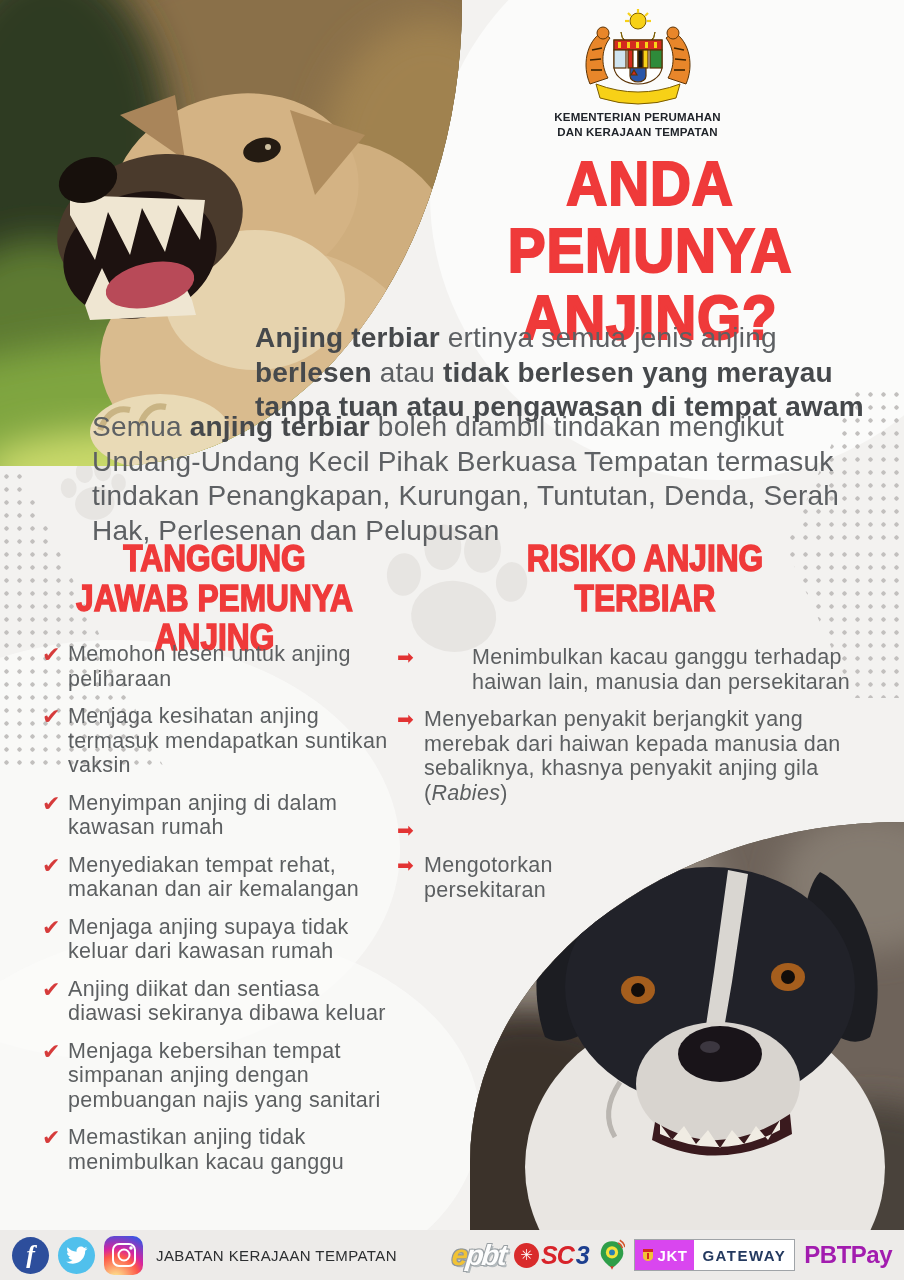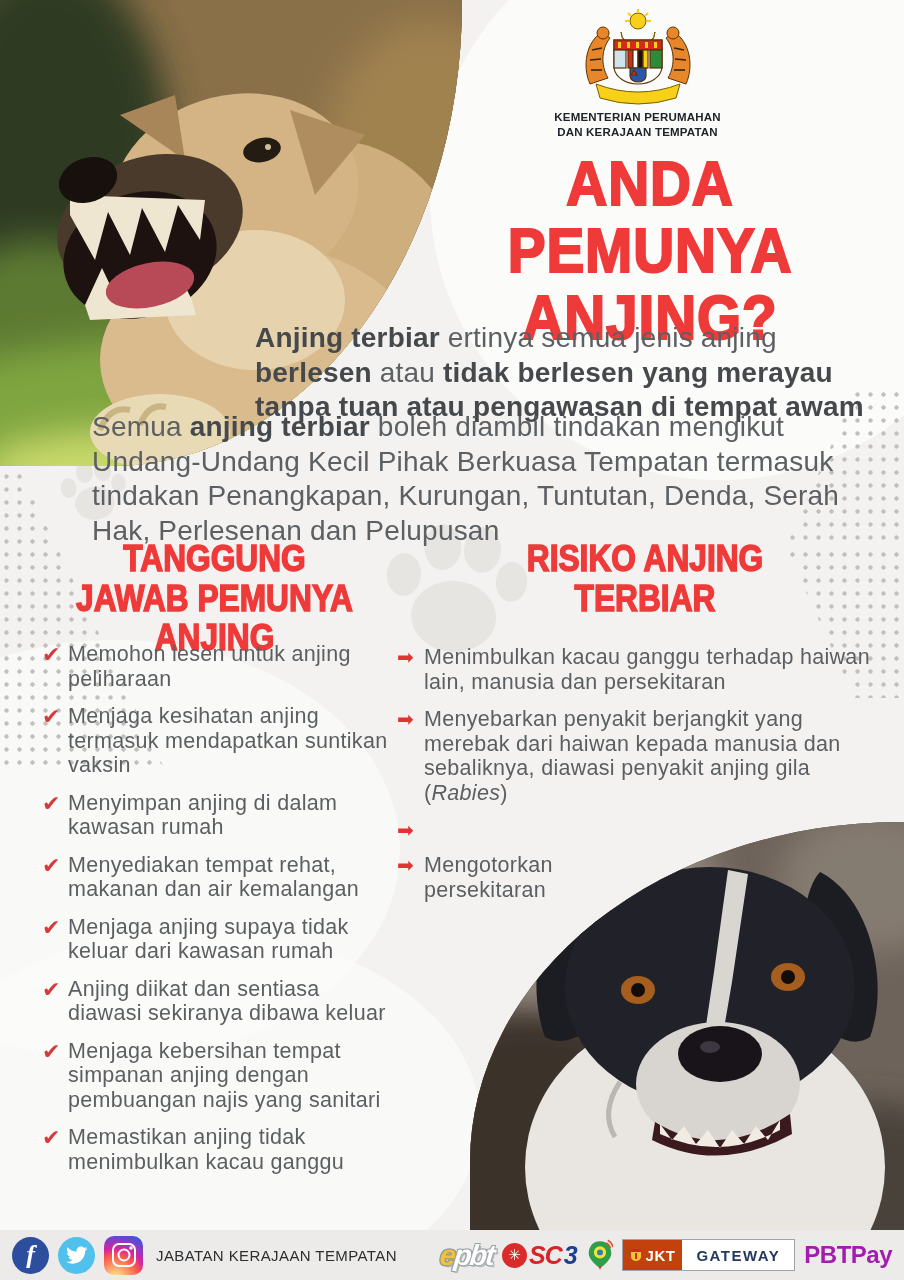--- a/index.html
+++ b/index.html
@@ -42,21 +42,21 @@
   
   ul.plist{list-style:none;margin:0;padding:0;z-index:2;position:absolute;}
   #resp-list{left:42px;top:642px;width:352px;}
   #risk-list{left:397px;top:645px;width:505px;}
   ul.plist li{display:flex;align-items:flex-start;margin:0 0 13px 0;}
   .check{flex:0 0 26px;color:#d63b3b;font-size:22px;line-height:1;margin-top:2px;
     font-family:"DejaVu Sans",sans-serif;}
   .arrow{flex:0 0 27px;color:#e23333;font-size:20px;line-height:1;margin-top:2px;
     font-family:"DejaVu Sans",sans-serif;}
   .ltext{font-size:21.5px;line-height:1.14;color:#5c5f61;letter-spacing:.3px;}
-  #risk-list li:nth-child(1) .ltext{max-width:460px;}
+  #risk-list li:nth-child(1) .ltext{max-width:460px;margin-left:48px;}
   #risk-list li:nth-child(2) .ltext{max-width:465px;}
   #risk-list li:nth-child(3) .ltext{max-width:325px;}
   #risk-list li:nth-child(4) .ltext{max-width:205px;}
   
   #footer{left:0;bottom:0;width:904px;height:50px;background:#edebe9;z-index:6;
     display:flex;align-items:center;box-sizing:border-box;padding:0 12px;gap:9px;}
   .soc{width:37px;height:37px;border-radius:50%;display:flex;align-items:center;justify-content:center;flex:0 0 auto;}
   #fb{background:#2d4e9c;color:#fff;font-weight:bold;font-style:italic;font-size:26px;font-family:"Liberation Serif",serif;}
   #tw{background:#50c0ec;}
   #ig{width:39px;height:39px;border-radius:10px;display:flex;align-items:center;justify-content:center;
@@ -65,23 +65,23 @@
   .fspacer{flex:1;}
   #epbt{font-style:italic;font-weight:bold;font-size:29px;letter-spacing:-2px;transform:skewX(-6deg);}
   #epbt .e{color:#f2c335;text-shadow:-1px -1px 0 #8f969b,1px -1px 0 #8f969b,-1px 1px 0 #8f969b,2px 2px 0 #aeb4b8;}
   #epbt .rest{color:#fdfdfd;text-shadow:-1px -1px 0 #9aa0a4,1px -1px 0 #9aa0a4,-1px 1px 0 #9aa0a4,2px 2px 0 #b4babd;}
   #osc{display:flex;align-items:center;gap:2px;font-style:italic;font-weight:bold;font-size:25px;}
   #osc .badge{width:25px;height:25px;border-radius:50%;background:#d92b2b;color:#fff;display:flex;
       align-items:center;justify-content:center;font-size:15px;font-style:normal;}
   #osc .sc{color:#d8232a;letter-spacing:-1px;}
   #osc .three{color:#1d3f8f;}
   #jktbox{display:flex;align-items:stretch;border:1px solid #a0a4a8;height:30px;background:#fff;}
-  #jkt-left{background:#c2410c;display:flex;align-items:center;gap:4px;padding:0 7px;}
+  #jkt-left{background:#d946ef;display:flex;align-items:center;gap:4px;padding:0 7px;}
   #jkt-left .jkt{color:#fff;font-weight:bold;font-size:15px;letter-spacing:.5px;}
-  #jkt-right{display:flex;align-items:center;padding:0 14px;}
+  #jkt-right{display:flex;align-items:center;padding:0 8px;}
   #jkt-right .gw{color:#23395f;font-weight:bold;font-size:15px;letter-spacing:1.5px;}
   #pbtpay{font-weight:bold;font-size:24px;color:#a21caf;letter-spacing:-.5px;text-align:center;}
 </style>
 </head>
 <body>
 
 <div class="blob" style="left:430px;top:-90px;width:580px;height:570px;"></div>
 <div class="blob" style="left:-170px;top:640px;width:570px;height:420px;opacity:.75;"></div>
 <div class="blob" style="left:-90px;top:930px;width:570px;height:380px;opacity:.75;"></div>
 
@@ -280,21 +280,21 @@
 </ul>
 
 <div id="risk-head" class="abs colhead">RISIKO ANJING TERBIAR</div>
 <ul id="risk-list" class="plist">
   <li>
       <span class="arrow">➡</span>
       <span class="ltext">Menimbulkan kacau ganggu terhadap haiwan lain, manusia dan persekitaran</span>
     </li>
   <li>
       <span class="arrow">➡</span>
-      <span class="ltext"><span>Menyebarkan penyakit berjangkit yang merebak dari haiwan kepada manusia dan sebaliknya, diawasi penyakit anjing gila (</span><em>Rabies</em><span>)</span></span>
+      <span class="ltext"><span>Menyebarkan penyakit berjangkit yang merebak dari haiwan kepada manusia dan sebaliknya, khasnya penyakit anjing gila (</span><em>Rabies</em><span>)</span></span>
     </li>
   <li>
       <span class="arrow">➡</span>
     </li>
   <li>
       <span class="arrow">➡</span>
       <span class="ltext">Mengotorkan persekitaran</span>
     </li>
 </ul>
 

